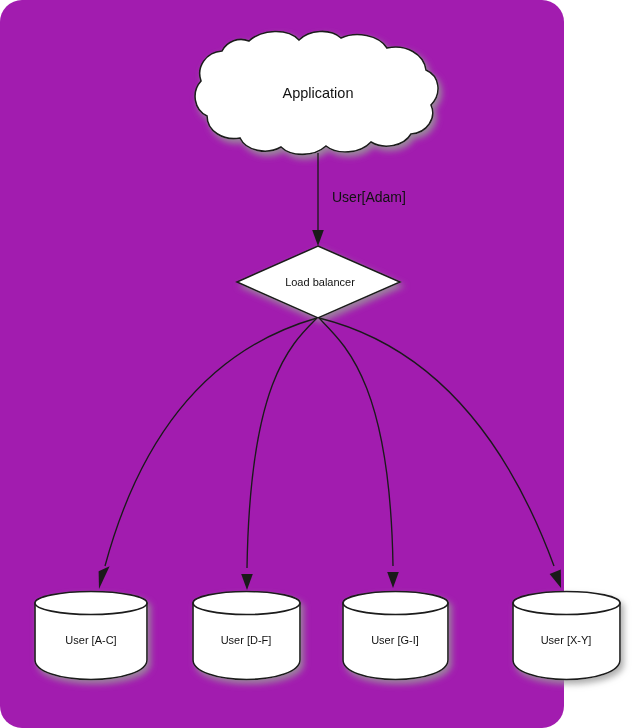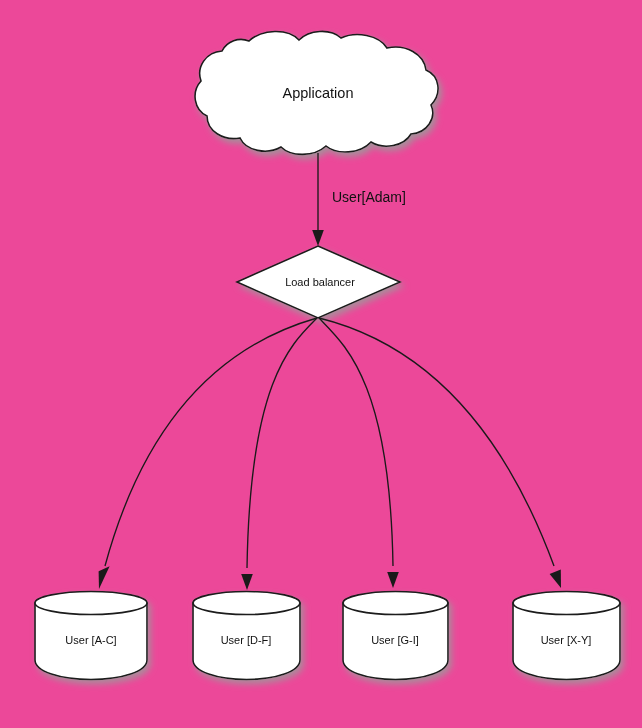--- a/index.html
+++ b/index.html
@@ -8,23 +8,24 @@
     background: #ffffff;
   }
   body {
     width: 642px;
     height: 728px;
     font-family: "Liberation Sans", sans-serif;
     overflow: hidden;
   }
   #diagram-root {
     position: relative;
-    width: 642px;
+    width: 564px;
     height: 728px;
-    background: #ec4899;
+    background: #a21caf;
+    border-radius: 22px;
   }
   #diagram-svg {
     position: absolute;
     top: 0;
     left: 0;
     width: 642px;
     height: 728px;
     display: block;
   }
   .node-label {

